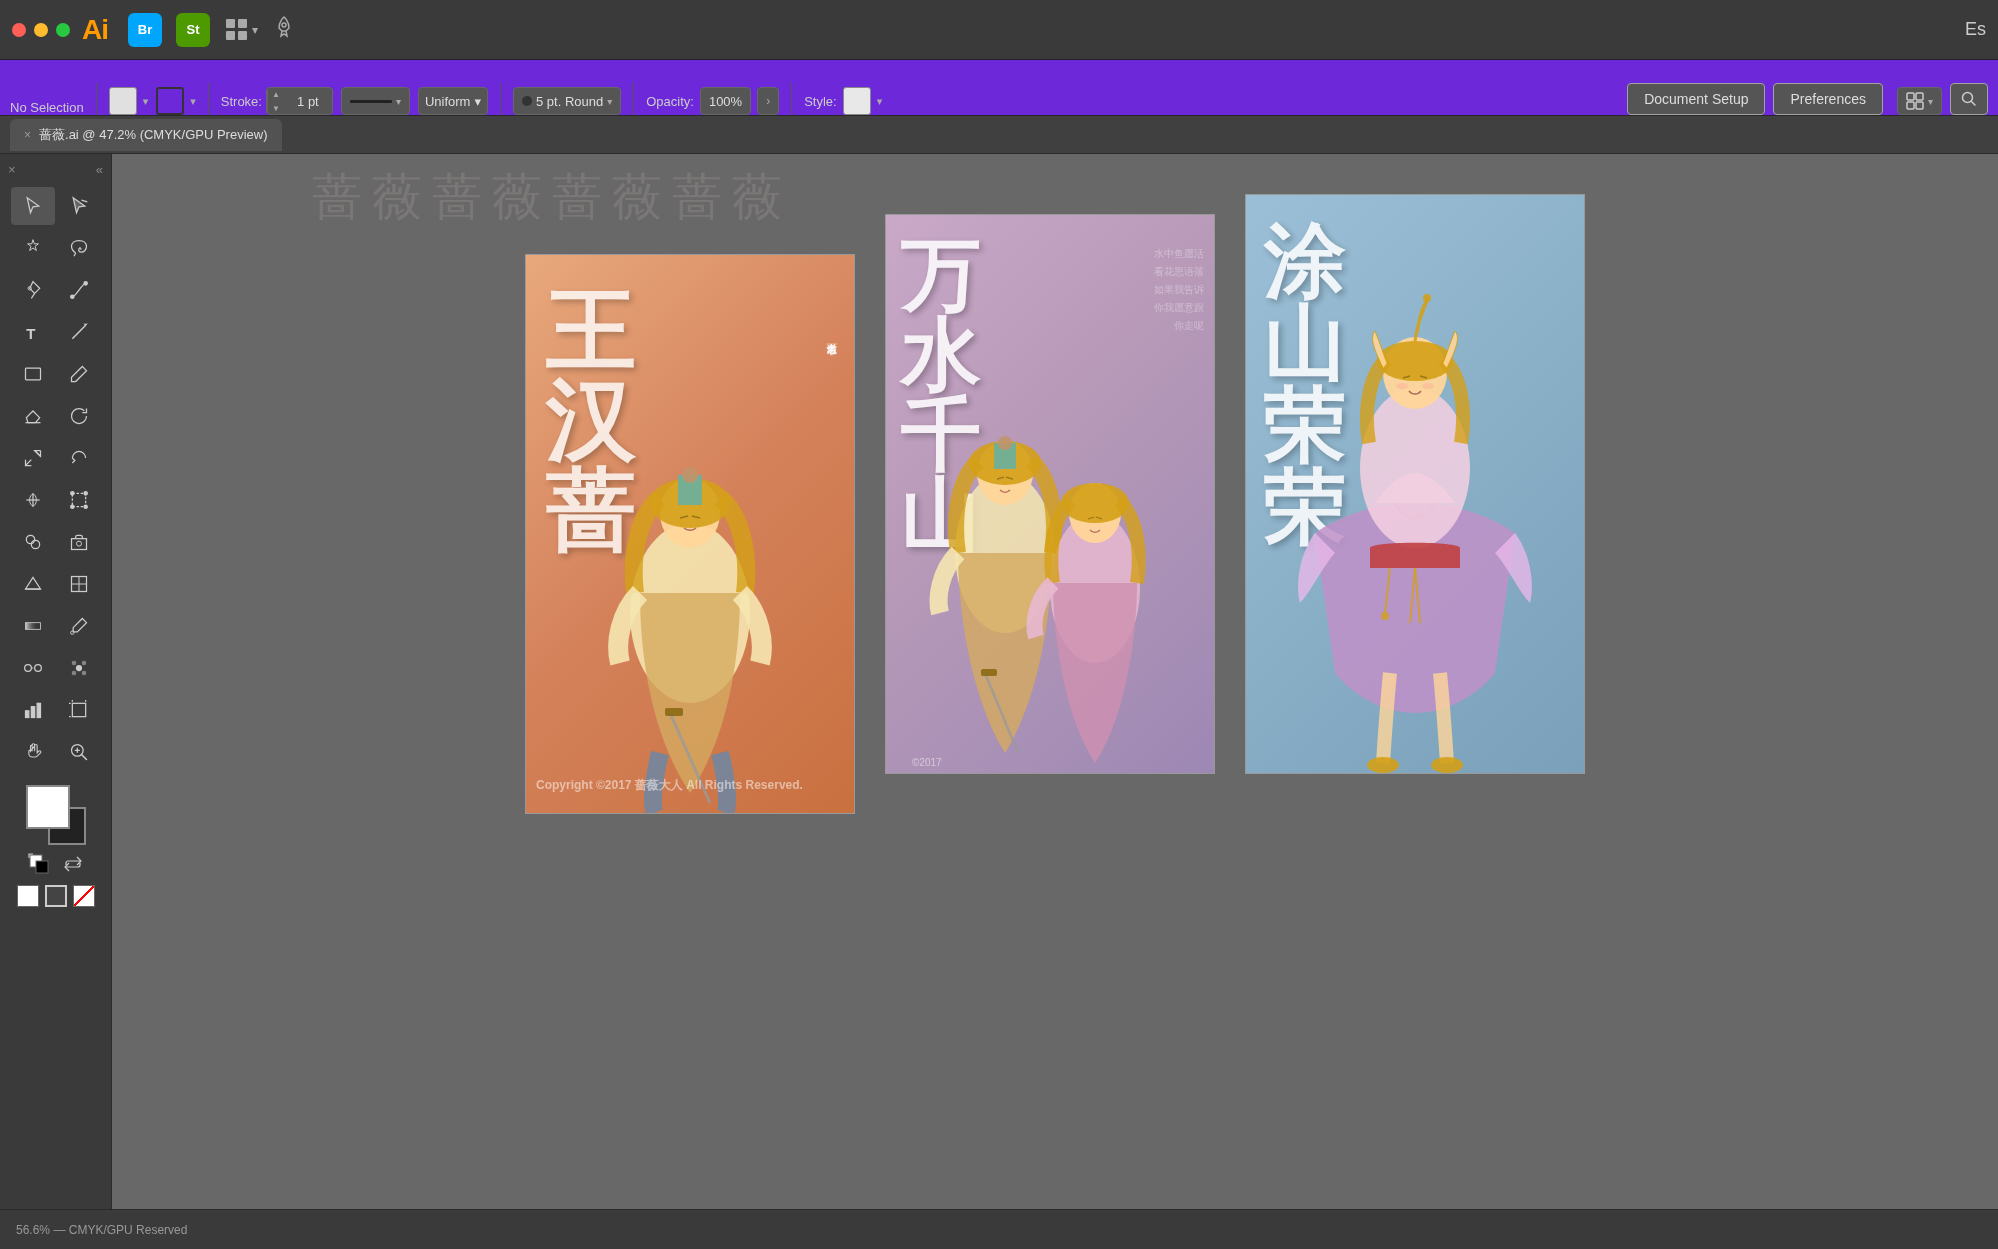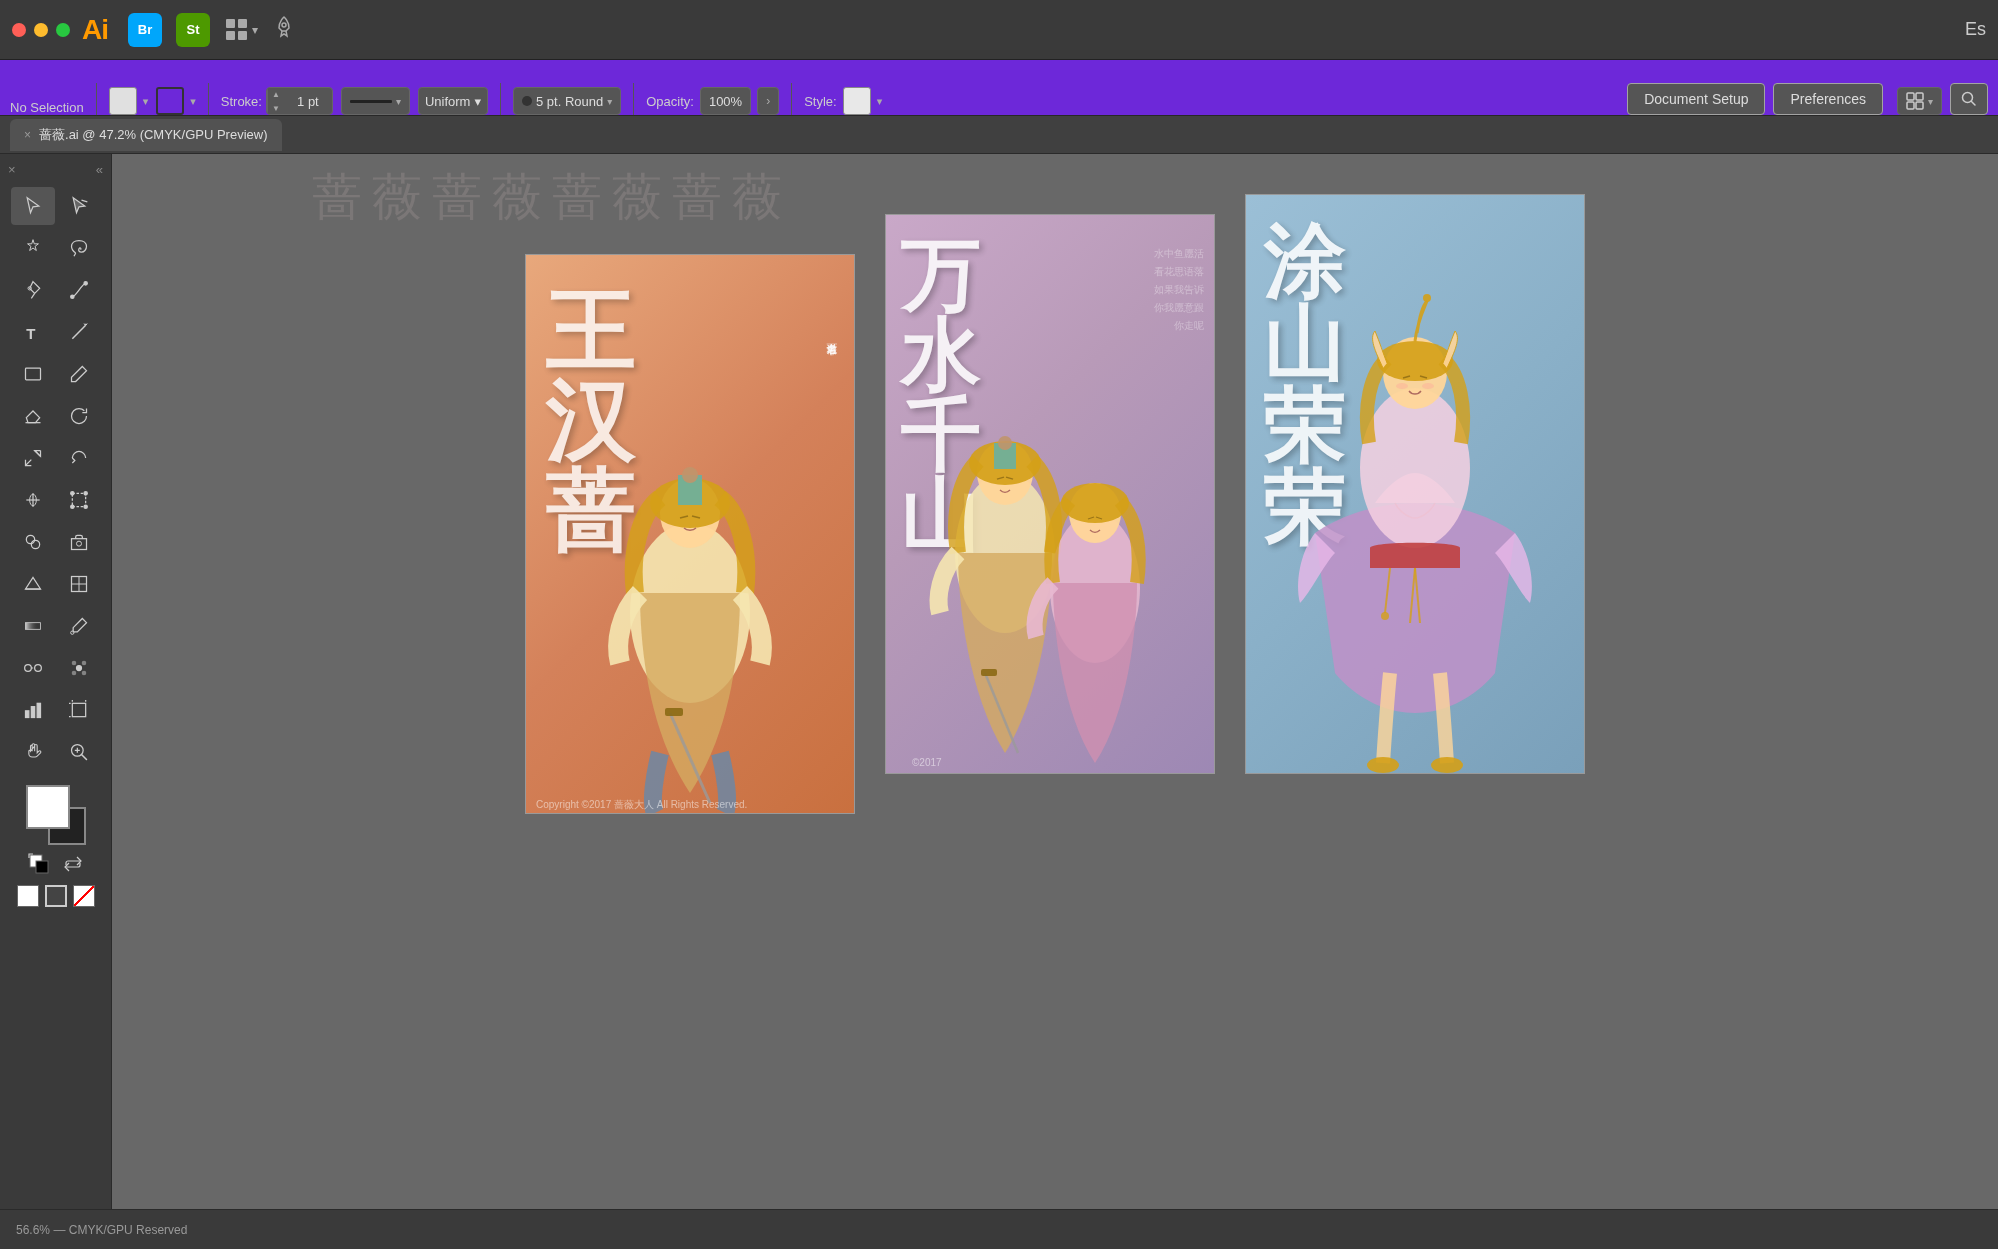--- a/index.html
+++ b/index.html
@@ -842,21 +842,21 @@
 
           <path d="M80 340C75 360 70 390 75 400" stroke="#6688aa" stroke-width="18" fill="none" opacity="0.8"></path>
           <path d="M140 340C145 360 150 390 145 400" stroke="#6688aa" stroke-width="18" fill="none" opacity="0.8"></path>
 
           <line x1="100" y1="105" x2="108" y2="103" stroke="#8B6914" stroke-width="1.5" opacity="0.8"></line>
           <line x1="112" y1="103" x2="120" y2="105" stroke="#8B6914" stroke-width="1.5" opacity="0.8"></line>
           <path d="M104 115C107 118 113 118 116 115" stroke="#9a5050" stroke-width="1.5" fill="none" opacity="0.8"></path>
         </svg>
       </div>
 
-      <div style="position:absolute; bottom:1px; left:10px; color:rgba(255,255,255,0.5); font-size:10px;">Copyright ©2017 蔷薇大人 All Rights Reserved.</div>
+      <div style="position:absolute; bottom:19px; left:10px; color:rgba(255,255,255,0.5); font-size:12px;font-weight:bold;">Copyright ©2017 蔷薇大人 All Rights Reserved.</div>
     </div>
 
     <div class="artwork-card artwork-card-2">
       <div class="artwork-bg-2"></div>
 
       <div style="position:absolute; top:20px; left:15px; color:white; font-size:80px; font-weight:900; opacity:0.85; font-family:'STHeiti','Microsoft YaHei',sans-serif; line-height:1; text-shadow: 3px 3px 6px rgba(0,0,0,0.3);">万<br>水<br>千<br>山</div>
 
       <div style="position:absolute; top:30px; right:10px; color:rgba(255,255,255,0.35); font-size:10px; font-family:'STHeiti','Microsoft YaHei',sans-serif; line-height:1.8; width:80px; text-align:right;">水中鱼愿活<br>看花思语落<br>如果我告诉<br>你我愿意跟<br>你走呢</div>
 
       <div style="position:absolute; bottom:0; left:50%; transform:translateX(-50%); width:280px; height:380px;">

